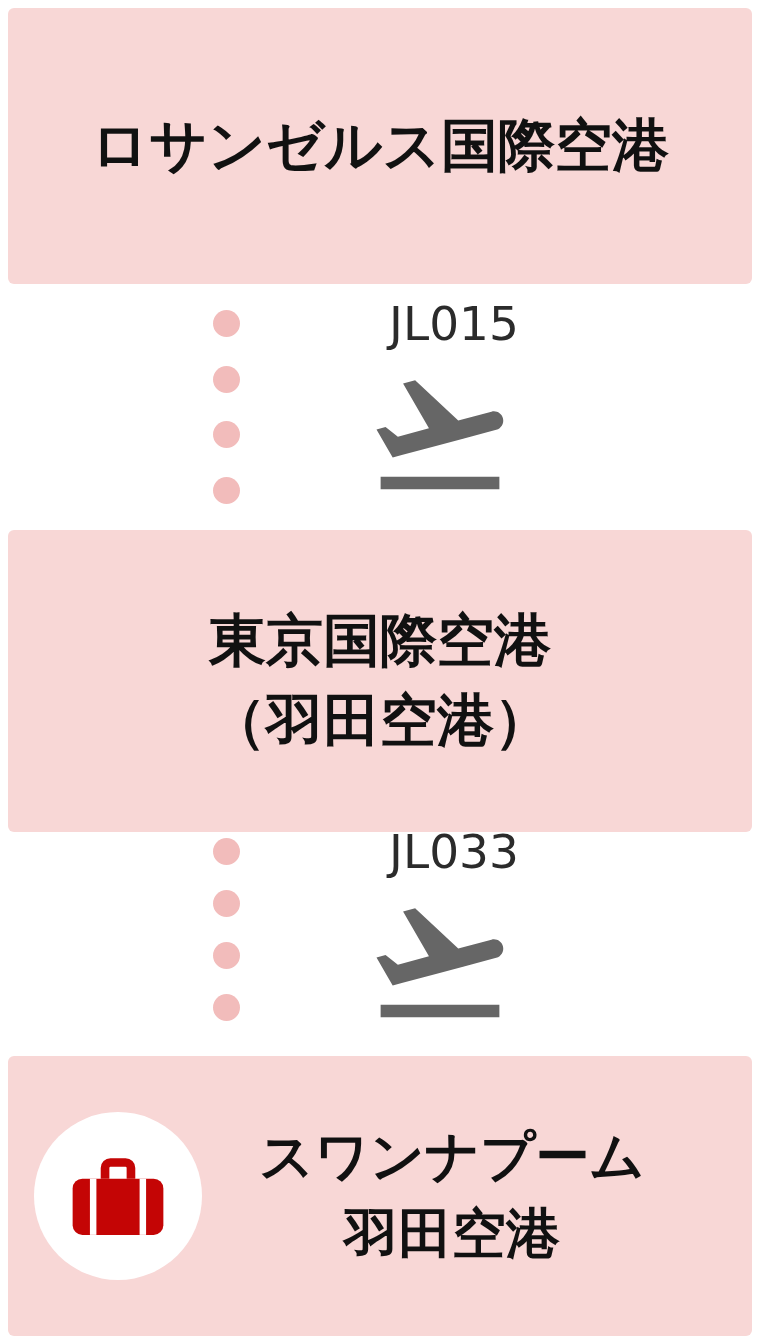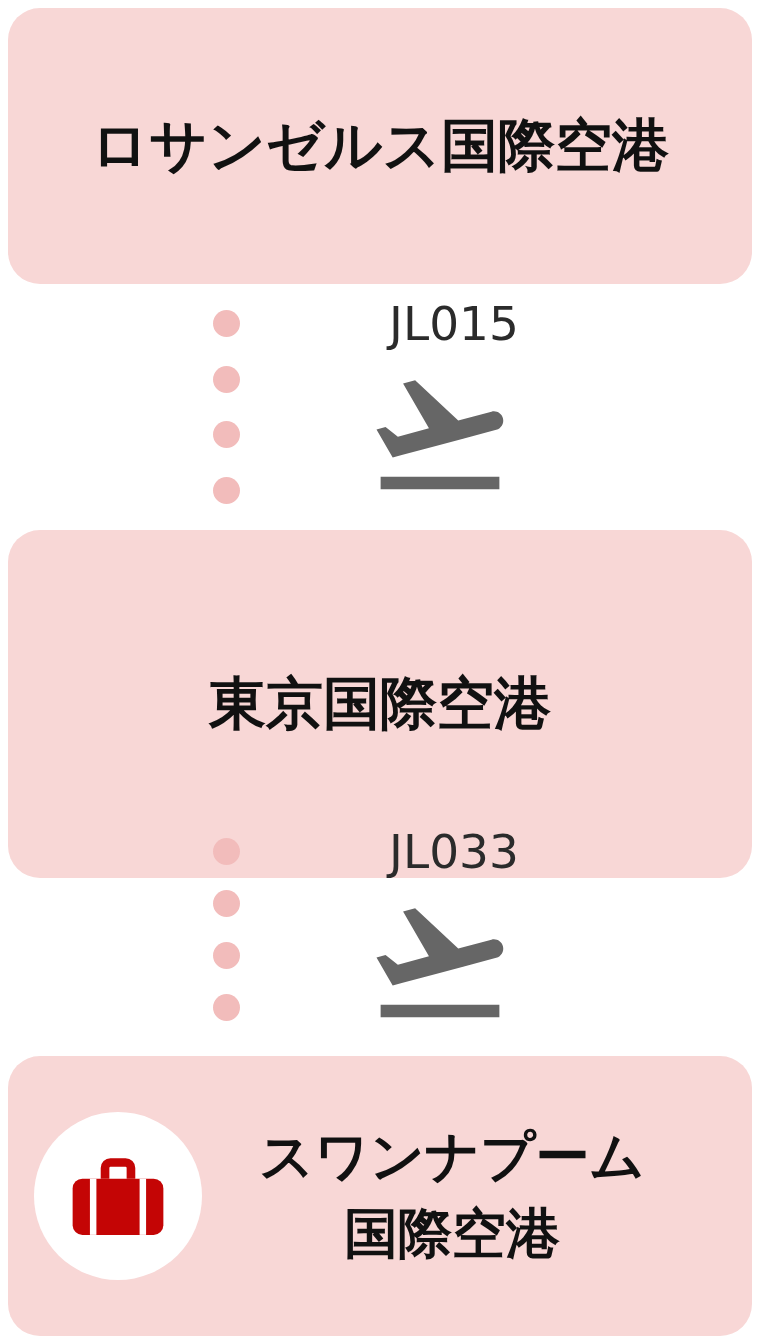--- a/index.html
+++ b/index.html
@@ -10,36 +10,36 @@
     overflow: hidden;
   }
   .stage { position: relative; width: 760px; height: 1344px; background: #ffffff; }
 
   
   .airport-box {
     position: absolute;
     left: 8px;
     right: 8px;
     background: #f8d7d6;
-    border-radius: 32px;
+    border-radius: 6px;
     display: flex;
     flex-direction: column;
     align-items: center;
     justify-content: center;
     text-align: right;
   }
   .airport-line {
     font-size: 57px;
     font-weight: bold;
     color: #111111;
     line-height: 1.4;
     white-space: nowrap;
   }
   .box-top    { top: 8px;    height: 276px; }
-  .box-mid    { top: 530px;  height: 348px; }
+  .box-mid    { top: 530px;  height: 302px; }
   .box-bottom { top: 1056px; height: 280px; flex-direction: row; justify-content: flex-start; }
 
   
   .connector { position: absolute; left: 0; width: 100%; }
   .conn-1 { top: 284px; height: 246px; }
   .conn-2 { top: 812px; height: 235px; }
   .dots {
     position: absolute;
     left: 213px;
     top: 26px;
@@ -117,20 +117,21 @@
       <div class="plane-icon">
         <svg viewBox="0 0 24 24" aria-hidden="true">
           <path fill="#666666" d="M2.5,19h19v2h-19V19z M22.07,9.64c-0.21-0.8-1.04-1.28-1.84-1.06L14.92,10l-6.9-6.43L6.09,4.08 l4.14,7.17l-4.97,1.33l-1.97-1.54l-1.45,0.39l1.82,3.16l0.77,1.33l1.6-0.43l5.31-1.42l4.35-1.16L21,11.49 C21.81,11.27,22.28,10.44,22.07,9.64z"></path>
         </svg>
       </div>
     </div>
   </div>
 
   <div class="airport-box box-mid">
     <div class="airport-line">東京国際空港</div>
+    <div class="airport-line">（羽田空港）</div>
   </div>
 
   <div class="connector conn-2">
     <div class="dots">
       <span class="dot"></span>
       <span class="dot"></span>
       <span class="dot"></span>
       <span class="dot"></span>
     </div>
     <div class="flight">
@@ -150,17 +151,17 @@
         <path fill="none" stroke="#c40505" stroke-width="8" d="M38,34 v-10 a5,5 0 0 1 5,-5 h14 a5,5 0 0 1 5,5 v10"></path>
 
         <rect x="8" y="34" width="84" height="52" rx="9" fill="#c40505"></rect>
 
         <rect x="24" y="34" width="6" height="52" fill="#ffffff"></rect>
         <rect x="70" y="34" width="6" height="52" fill="#ffffff"></rect>
       </svg>
     </div>
     <div class="bottom-text">
       <div class="airport-line">スワンナプーム</div>
-      <div class="airport-line">国際空港</div>
+      <div class="airport-line">羽田空港</div>
     </div>
   </div>
 
 </div>
 
 </body></html>

